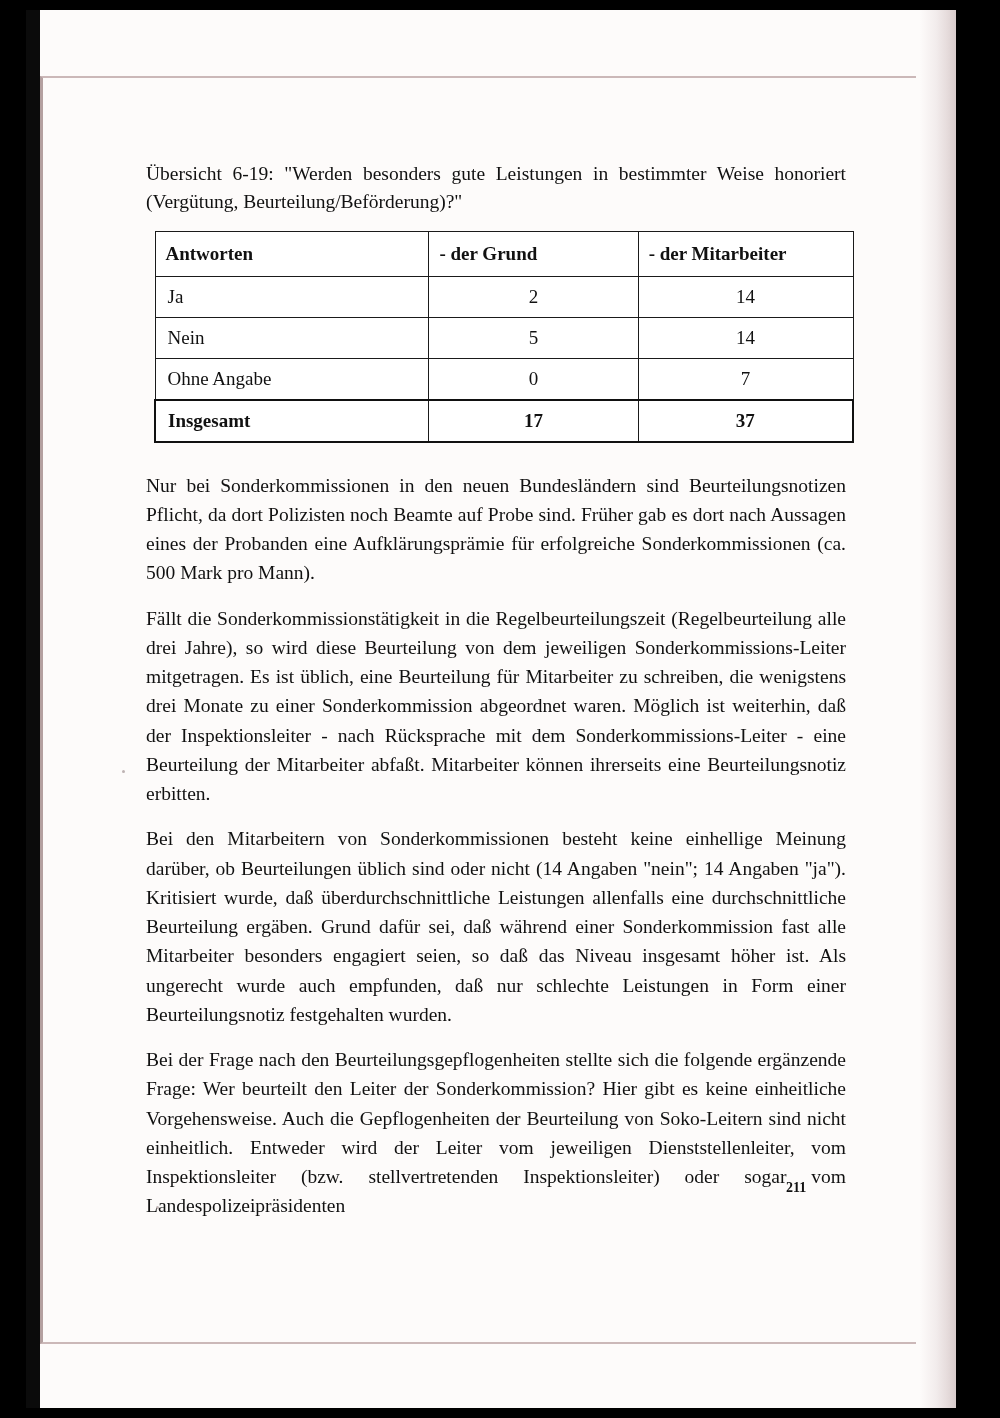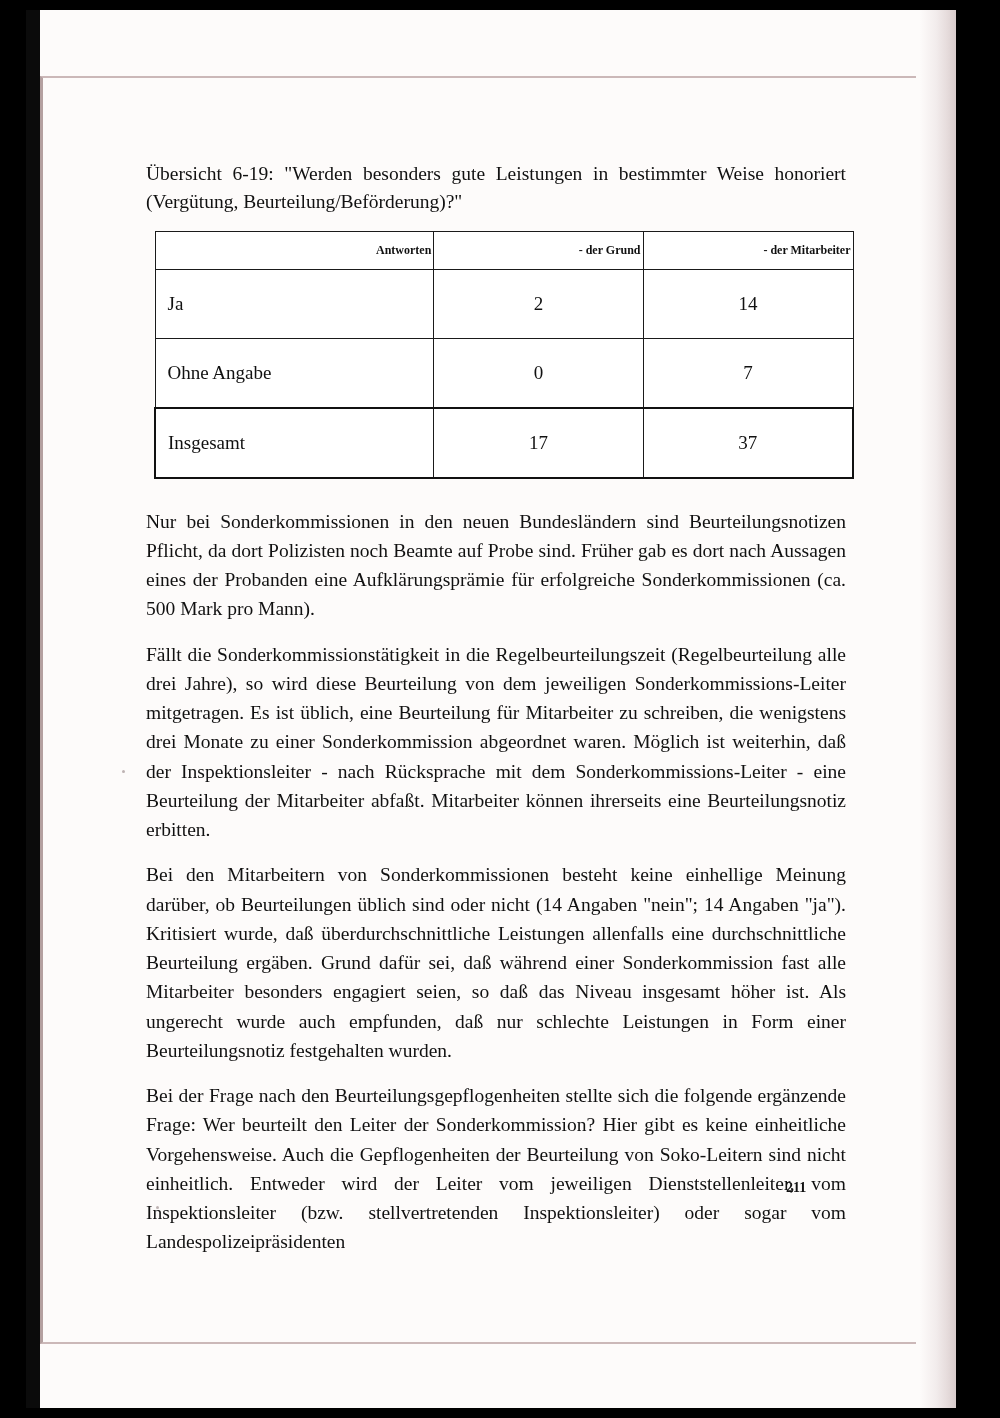--- a/index.html
+++ b/index.html
@@ -64,38 +64,38 @@
     margin-bottom: 14px;
   }
   table.survey {
     border-collapse: collapse;
     width: 700px;
     margin: 0 0 28px 8px;
     background: #fff;
   }
   table.survey td, table.survey th {
     border: 1.5px solid #1a1a1a;
-    padding: 23px 10px;
+    padding: 9px 10px;
     font-size: 19px;
     color: #111;
     font-weight: normal;
   }
   table.survey thead th {
     font-weight: bold;
-    text-align: right;
-    font-size: 12px;
-    padding: 11px 2px;
+    text-align: left;
+    font-size: 19px;
+    padding: 11px 10px;
   }
   table.survey thead th.col-answers { width: 280px; }
   table.survey thead th.col-b { width: 210px; }
   table.survey thead th.col-c { width: 210px; }
   table.survey td.label { text-align: left; padding-left: 12px; }
   table.survey td.num { text-align: center; }
   table.survey tr.total td {
-    font-weight: normal;
+    font-weight: bold;
     border-top: 2.5px solid #111;
     border-bottom: 2.5px solid #111;
     margin-top: 14px;
   }
   table.survey tr.total td.label { border-left: 2.5px solid #111; }
   table.survey tr.total td.num:last-child { border-right: 2.5px solid #111; }
   p.body {
     font-size: 19.5px;
     line-height: 1.5;
     text-align: justify;
@@ -142,20 +142,25 @@
           <th class="col-c">- der Mitarbeiter</th>
         </tr>
       </thead>
       <tbody>
         <tr>
           <td class="label">Ja</td>
           <td class="num">2</td>
           <td class="num">14</td>
         </tr>
         <tr>
+          <td class="label">Nein</td>
+          <td class="num">5</td>
+          <td class="num">14</td>
+        </tr>
+        <tr>
           <td class="label">Ohne Angabe</td>
           <td class="num">0</td>
           <td class="num">7</td>
         </tr>
         <tr class="total">
           <td class="label">Insgesamt</td>
           <td class="num">17</td>
           <td class="num">37</td>
         </tr>
       </tbody>

